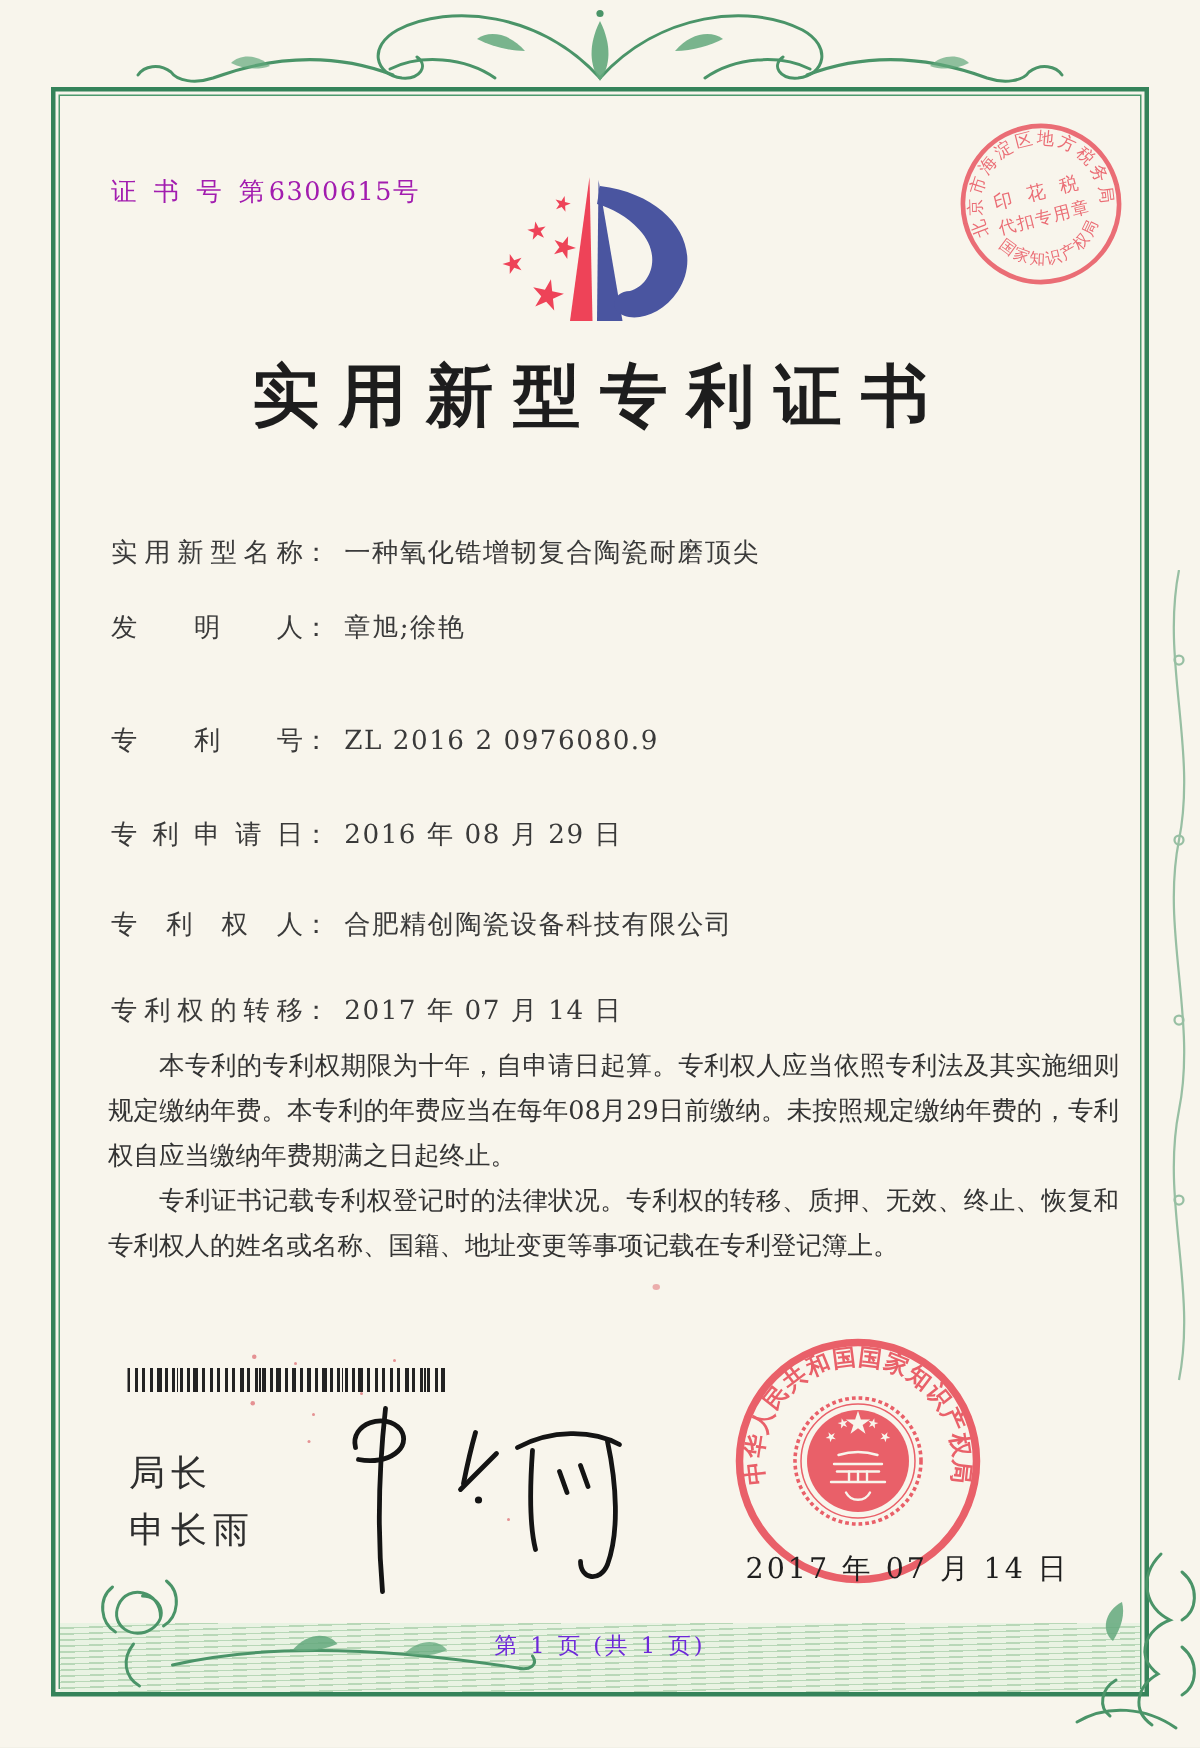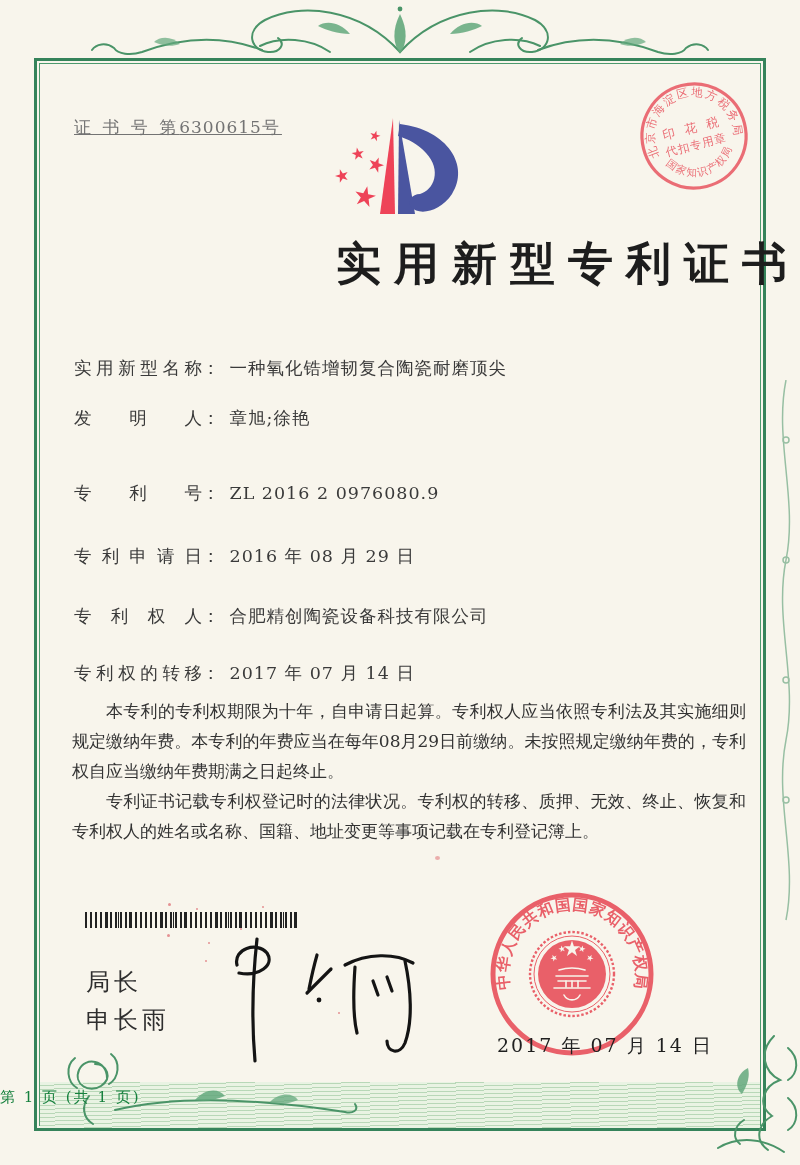--- a/index.html
+++ b/index.html
@@ -7,32 +7,32 @@
     --band:#e9f3e3; --red:#e8505b; --logo-red:#ee4358; --logo-blue:#4a55a0;
     --ink:#333333; --paper:#f8f5ec;
   }
   html,body{margin:0;padding:0;}
   body{background:#e9e7de;font-family:"DejaVu Serif","Liberation Serif",serif;}
   #page{position:relative;width:800px;height:1165px;background:var(--paper);overflow:hidden;margin:0 auto;}
   
   .frame{position:absolute;left:34px;top:58px;right:34px;bottom:34px;border:3px solid var(--green);pointer-events:none;}
   .frame-inner{position:absolute;inset:2px;border:1px solid var(--green2);}
   
-  .certno{position:absolute;left:74px;top:116px;font-size:17px;color:#737373;letter-spacing:3px;text-decoration:underline;}
+  .certno{position:absolute;left:74px;top:116px;font-size:17px;color:#a21caf;letter-spacing:3px;}
   .certno .num{letter-spacing:1px;}
-  .title{position:absolute;left:0;right:0;top:234px;text-align:right;font-size:45px;font-weight:700;color:#1d1d1d;letter-spacing:13px;}
+  .title{position:absolute;left:0;right:0;top:234px;text-align:center;font-size:45px;font-weight:700;color:#1d1d1d;letter-spacing:13px;}
   .field{position:absolute;left:74px;right:56px;font-size:17.5px;color:#3a3a3a;white-space:nowrap;}
   .flabel{display:inline-block;width:128px;text-align:justify;text-align-last:justify;}
   .fcolon{display:inline-block;margin-right:10px;}
   .fvalue{letter-spacing:1px;text-align:right;}
   .paras{position:absolute;left:72px;width:674px;top:696px;font-size:17px;line-height:30px;color:var(--ink);text-align:justify;}
   .paras p{margin:0;text-indent:2em;}
   .signer{position:absolute;left:86px;font-size:24px;color:#2e2e2e;letter-spacing:4px;}
   .seal-date{position:absolute;left:497px;top:1033px;font-size:19px;color:#1f1f1f;letter-spacing:2px;z-index:6;}
-  .footer{position:absolute;left:0;right:0;top:1088px;font-size:15px;color:#15803d;letter-spacing:2px;z-index:3;}
+  .footer{position:absolute;left:0;right:0;top:1088px;text-align:center;font-size:15px;color:#6d28d9;letter-spacing:2px;z-index:3;}
   
   .band{position:absolute;left:40px;right:40px;top:1082px;height:46px;z-index:1;
         background:repeating-linear-gradient(178deg, rgba(110,175,120,0) 0 3px, rgba(104,170,112,.38) 3px 4px), var(--band);}
   
   .barcode{position:absolute;left:85px;top:912px;width:212px;height:16px;
         background-image:repeating-linear-gradient(90deg,#222 0 2px,transparent 2px 5px),
                          repeating-linear-gradient(90deg,#222 0 1px,transparent 1px 11px);}
   .speck{position:absolute;background:#d6404a;border-radius:50%;opacity:.55;}
   svg{display:block;}
   .abs{position:absolute;}

